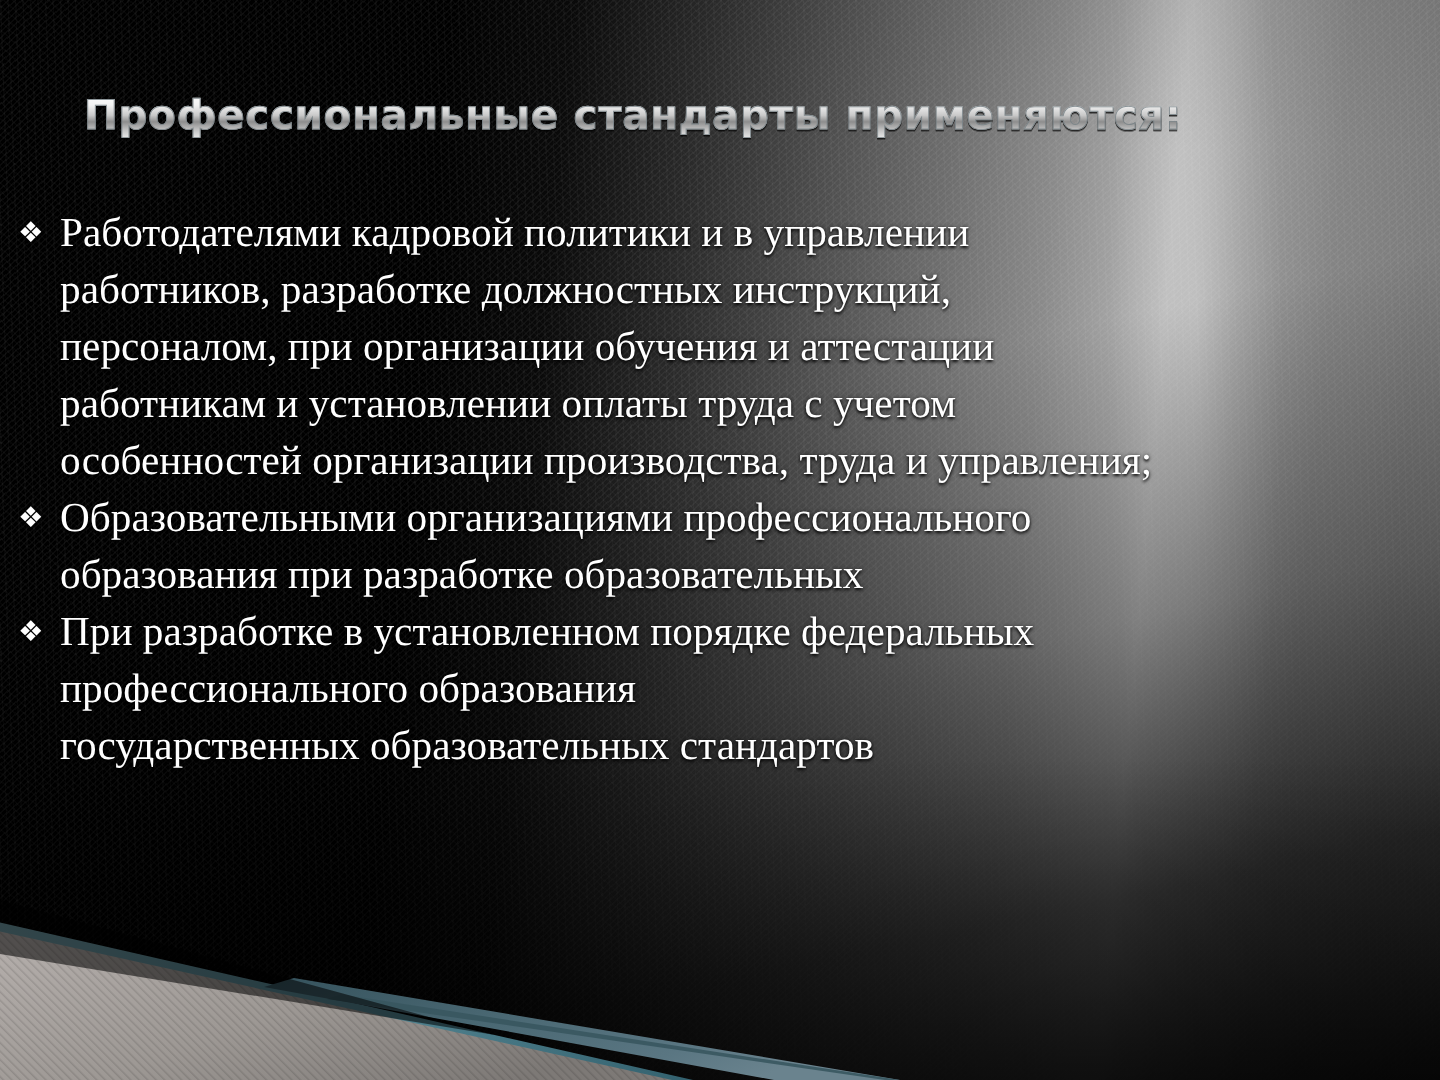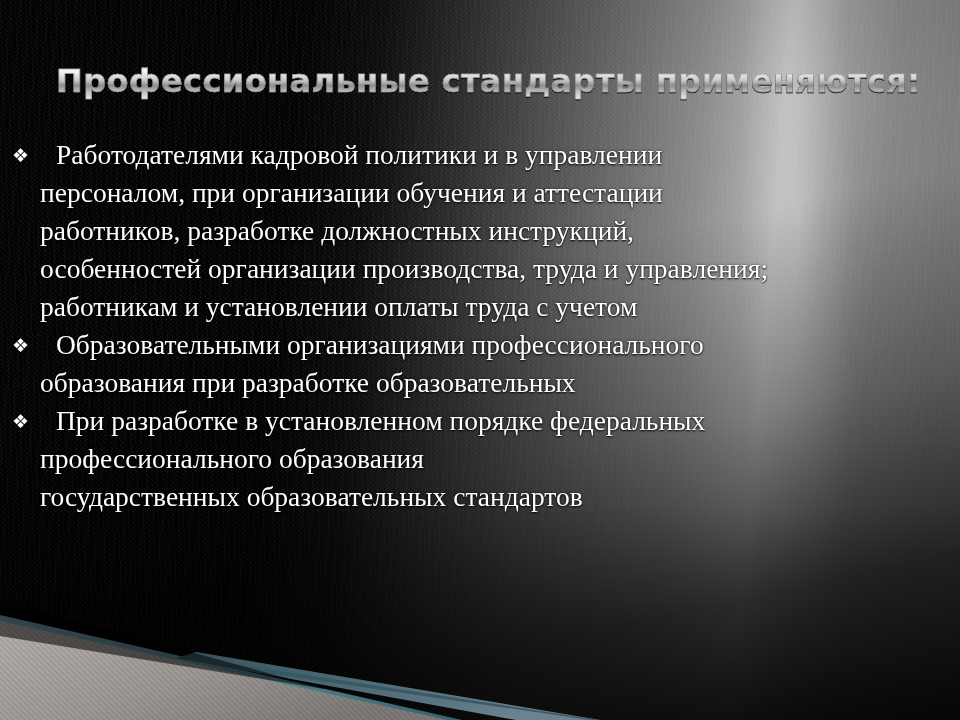--- a/index.html
+++ b/index.html
@@ -104,21 +104,21 @@
     pointer-events: none;
   }
 
   
   .title {
     position: absolute;
     left: 56px;
     top: 62px;
     font-family: "DejaVu Sans", "Liberation Sans", sans-serif;
     font-weight: bold;
-    font-size: 32px;
+    font-size: 27px;
     letter-spacing: .4px;
     white-space: nowrap;
     background-image: linear-gradient(180deg,
         #ffffff 0%,
         #f2f2f2 26%,
         #c9c9c9 48%,
         #8d8d8d 62%,
         #c4c4c4 80%,
         #efefef 100%);
     -webkit-background-clip: text;
@@ -150,21 +150,21 @@
     top: 0;
     width: 28px;
     font-family: "DejaVu Sans", sans-serif;
     font-size: 19px;
     line-height: 38px;
     color: #ffffff;
     text-align: left;
   }
   .line .txt {
     display: inline-block;
-    margin-left: 44px;
+    margin-left: 28px;
   }
   .line.cont .txt { margin-left: 28px; }
 </style>
 </head>
 <body>
 
 <div id="slide">
 
   <div class="bg-base"></div>
   <div class="bg-shaft"></div>
@@ -213,37 +213,37 @@
 
   <div class="body">
 
     <div class="line">
       <span class="bullet">❖</span>
       <span class="txt">Работодателями кадровой политики и в управлении</span>
     </div>
 
     <div class="line cont">
       <span class="bullet"></span>
+      <span class="txt">работников, разработке должностных инструкций,</span>
+    </div>
+
+    <div class="line cont">
+      <span class="bullet"></span>
       <span class="txt">персоналом, при организации обучения и аттестации</span>
     </div>
 
-    <div class="line cont">
-      <span class="bullet"></span>
-      <span class="txt">работников, разработке должностных инструкций,</span>
-    </div>
-
+
+    <div class="line cont">
+      <span class="bullet"></span>
+      <span class="txt">работникам и установлении оплаты труда с учетом</span>
+    </div>
 
     <div class="line cont">
       <span class="bullet"></span>
       <span class="txt">особенностей организации производства, труда и управления;</span>
-    </div>
-
-    <div class="line cont">
-      <span class="bullet"></span>
-      <span class="txt">работникам и установлении оплаты труда с учетом</span>
     </div>
 
     <div class="line">
       <span class="bullet">❖</span>
       <span class="txt">Образовательными организациями профессионального</span>
     </div>
 
     <div class="line cont">
       <span class="bullet"></span>
       <span class="txt">образования при разработке образовательных</span>

